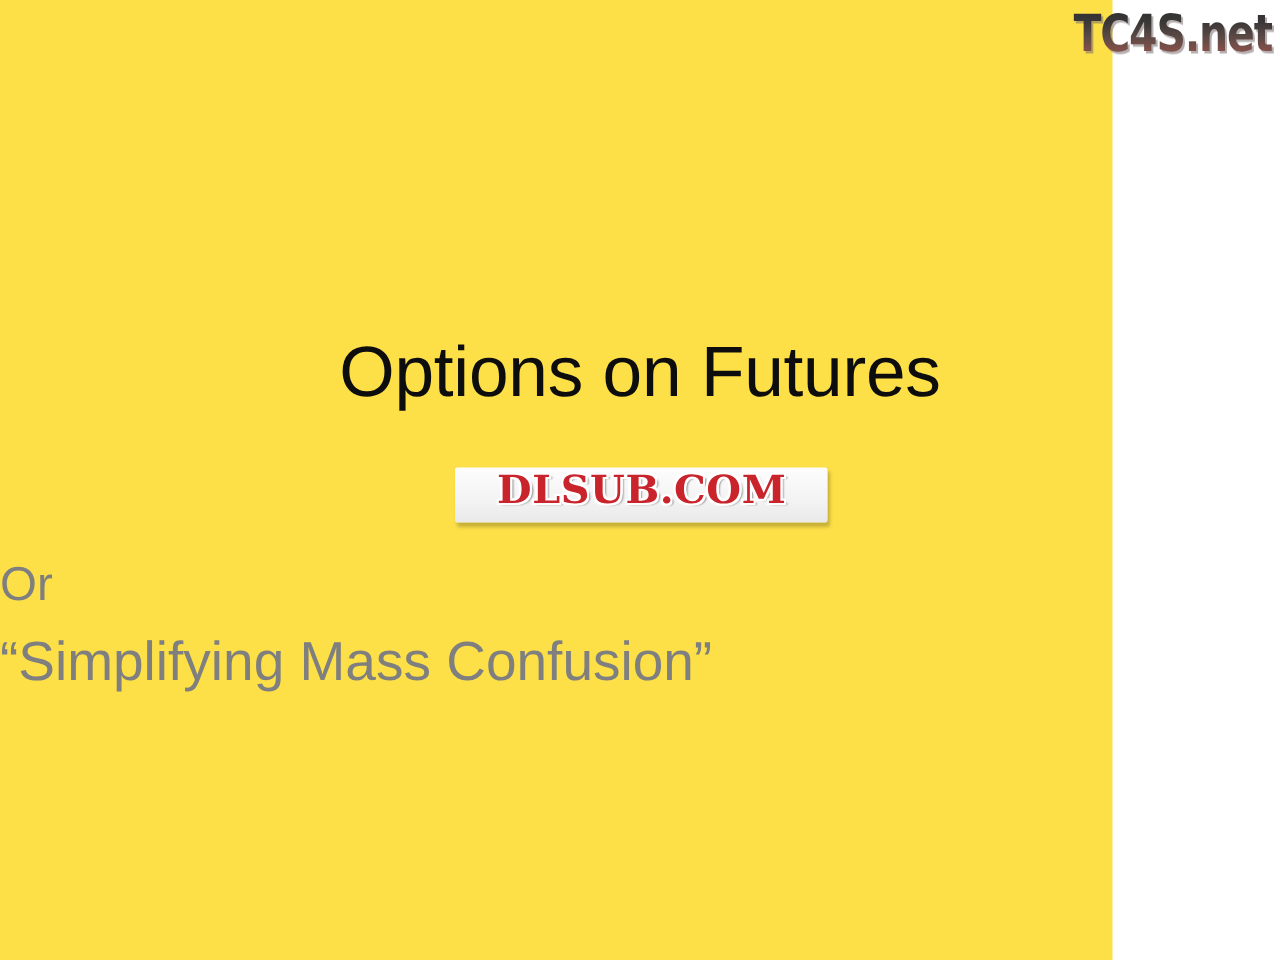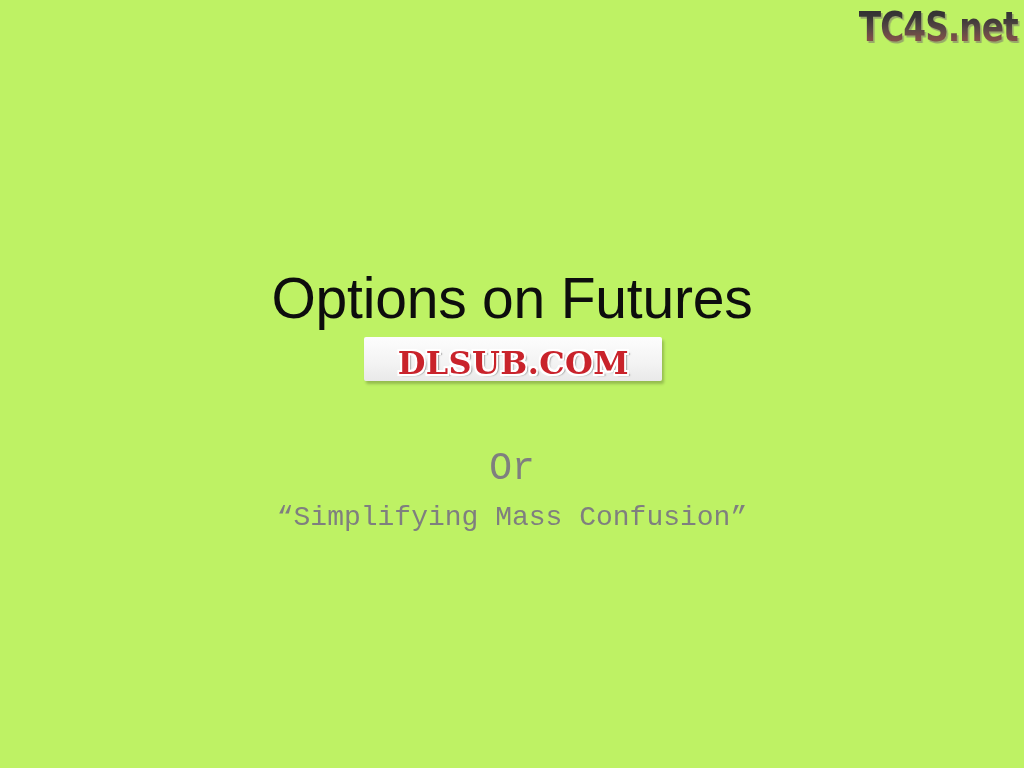--- a/index.html
+++ b/index.html
@@ -10,23 +10,23 @@
   body {
     width: 1024px;
     height: 768px;
     background: #ffffff;
     font-family: "Liberation Sans", sans-serif;
     overflow: hidden;
   }
 
   .slide {
     position: relative;
-    width: 1024px;
+    width: 890px;
     height: 768px;
-    background: #bef264;
+    background: #fde047;
   }
 
   
   .brand-tc4s {
     position: absolute;
     left: 834px;
     top: 2px;
     width: 184px;
     height: 50px;
     display: flex;
@@ -71,25 +71,25 @@
     line-height: 1.05;
     color: #0d0d0d;
     letter-spacing: -0.2px;
     white-space: nowrap;
   }
 
   
   .watermark-dlsub {
     position: absolute;
     left: 364px;
-    top: 337px;
+    top: 374px;
     width: 298px;
     height: 44px;
     display: flex;
-    align-items: flex-end;
+    align-items: flex-start;
     justify-content: center;
     background: linear-gradient(to bottom, #fdfdfd 0%, #f3f3f3 60%, #e9e9e9 100%);
     border-radius: 2px;
     box-shadow: 2px 3px 3px rgba(0,0,0,0.22);
     overflow: hidden;
   }
   .watermark-dlsub .wordmark {
     font-family: "DejaVu Serif", serif;
     font-weight: bold;
     font-size: 31px;
@@ -108,34 +108,34 @@
        0      1.6px 0 #ffffff,
        2.6px  2.2px 1.4px rgba(90,90,90,0.55);
   }
 
   
   .subtitle-block {
     position: absolute;
     left: 0;
     top: 440px;
     width: 1024px;
-    text-align: center;
+    text-align: left;
     color: #7f7f7f;
-    font-family: Liberation Mono, monospace;
+    font-family: Liberation Sans, sans-serif;
     font-weight: normal;
   }
   .subtitle-line-1 {
     display: block;
     font-size: 38px;
     line-height: 1.5;
     letter-spacing: 0px;
   }
   .subtitle-line-2 {
     display: block;
-    font-size: 28px;
+    font-size: 44px;
     line-height: 1.5;
     letter-spacing: 0px;
     white-space: nowrap;
   }
 
   
   .brand-tx {
     position: absolute;
     left: 684px;
     top: 716px;

